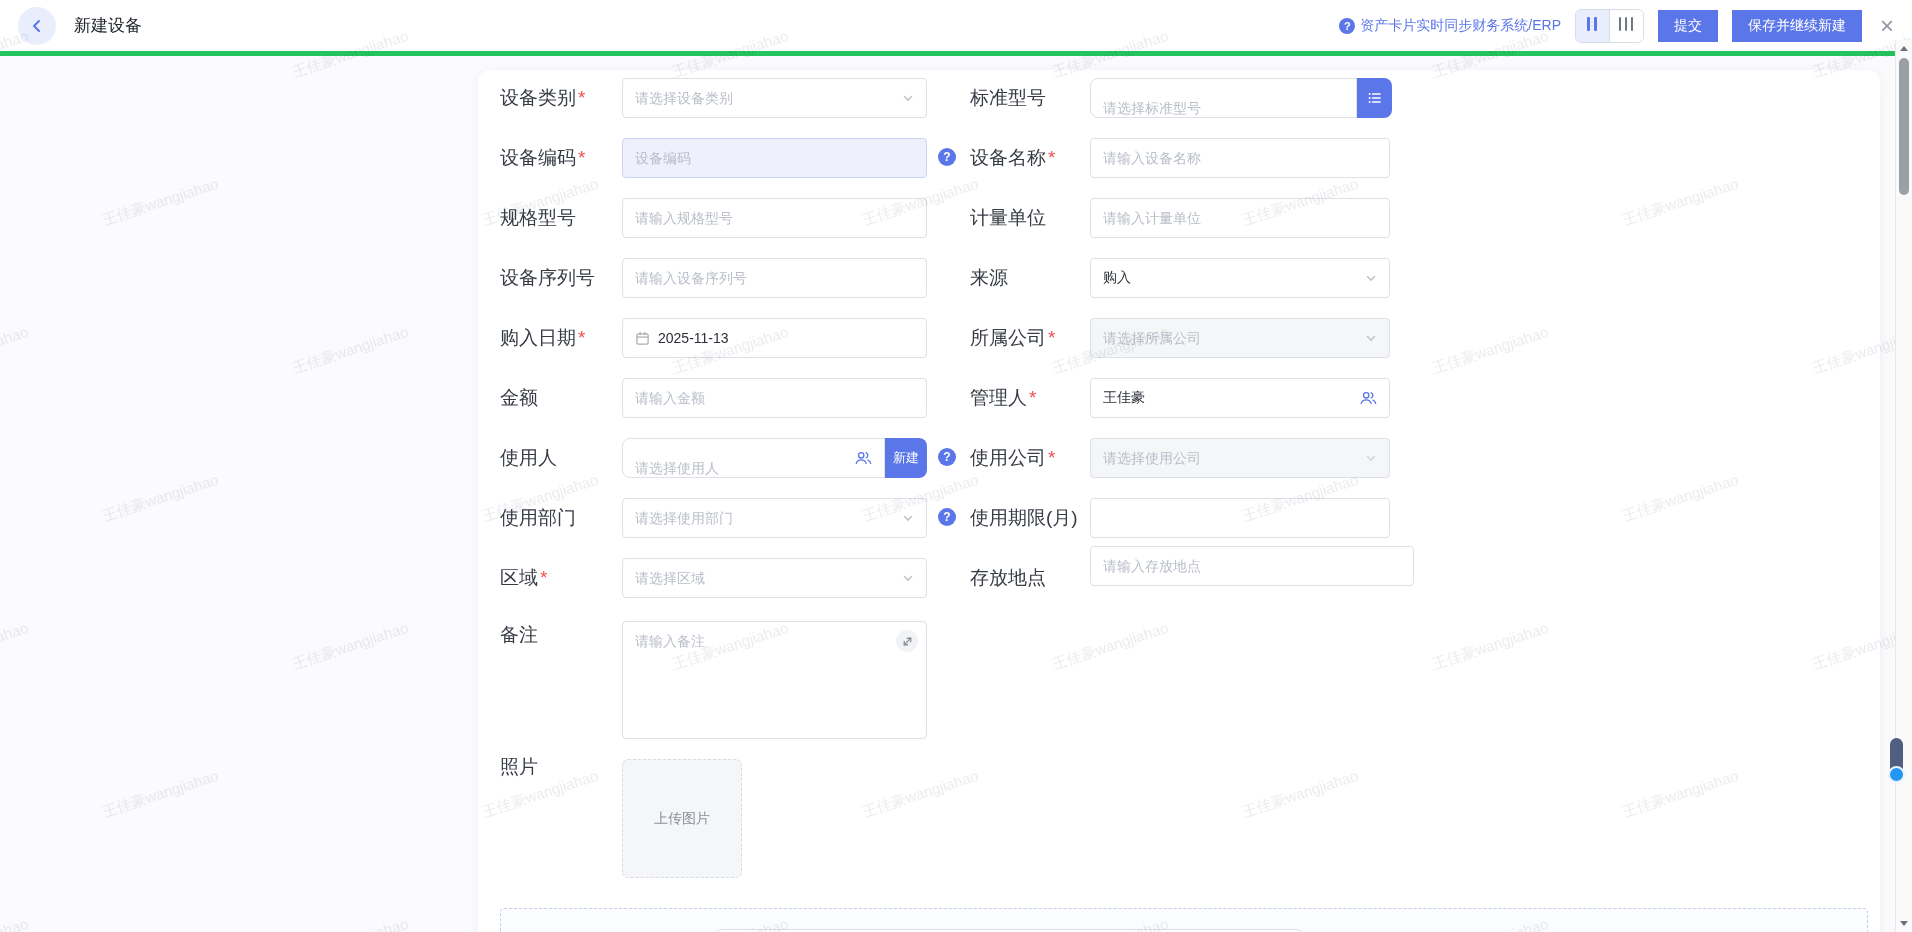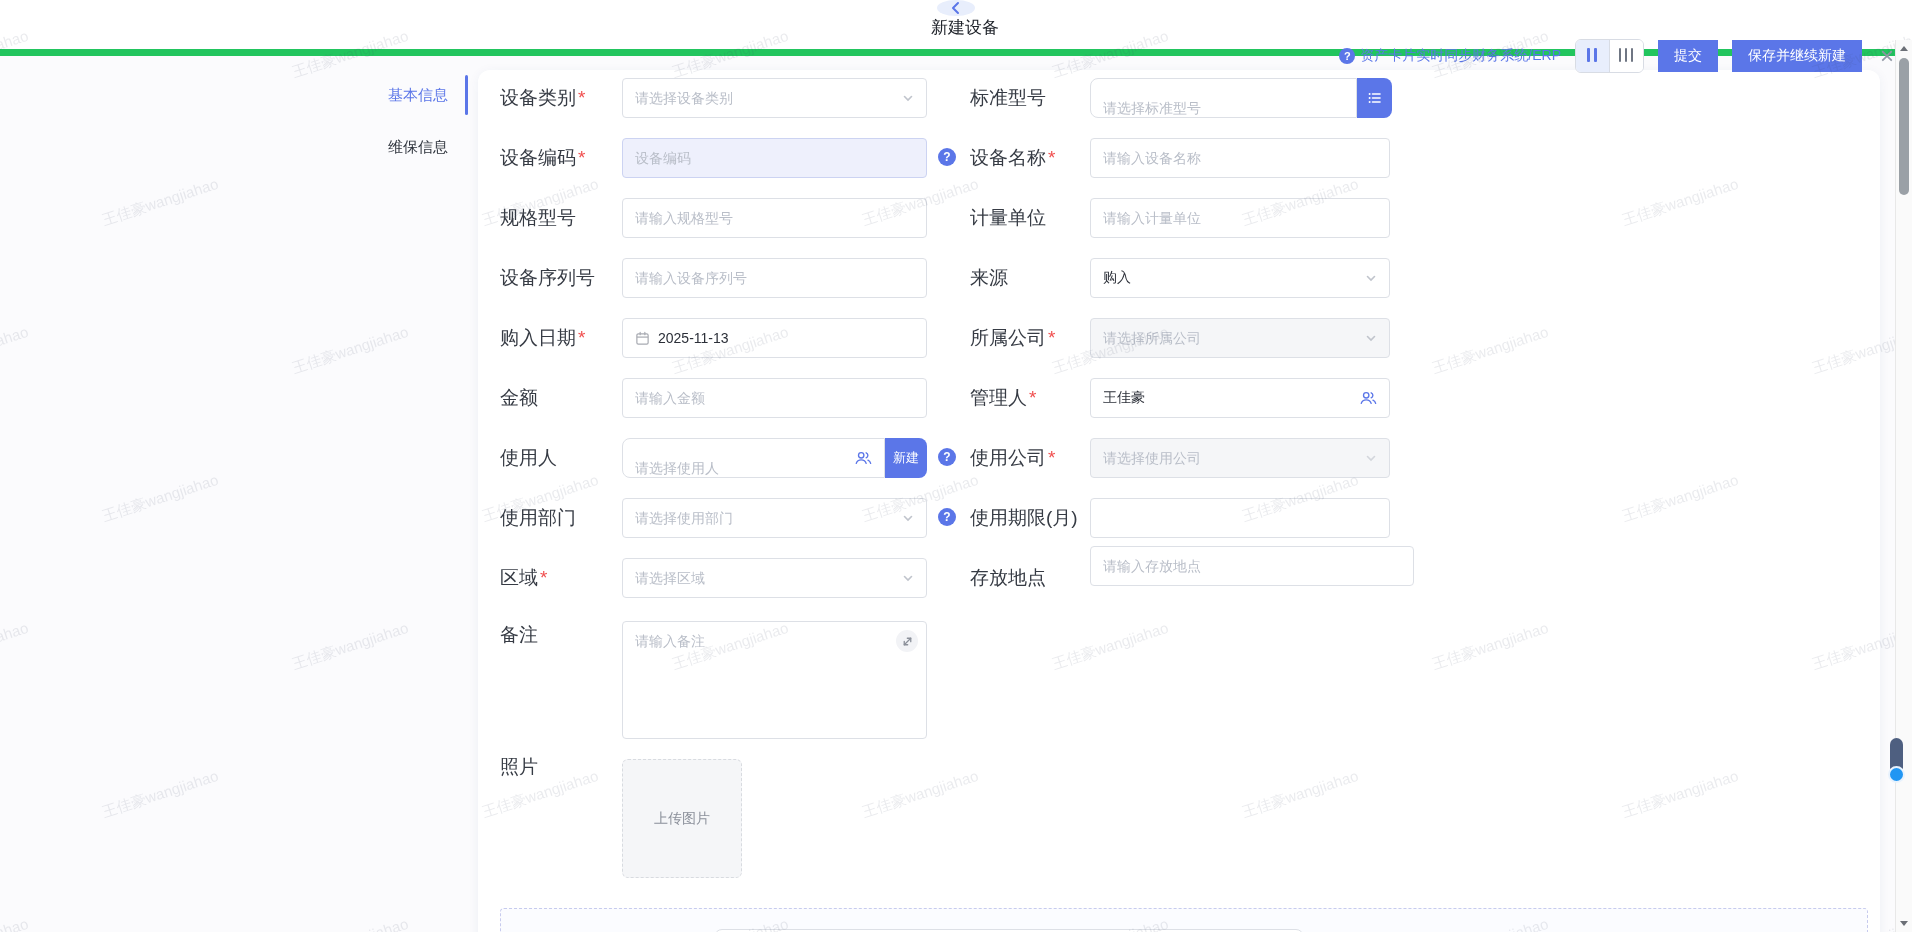--- a/index.html
+++ b/index.html
@@ -1,21 +1,21 @@
 <!DOCTYPE html>
 <html><head>
 <meta charset="utf-8">
 <style>
   * { margin:0; padding:0; box-sizing:border-box; }
   html,body { width:1912px; height:932px; overflow:hidden; }
   body { font-family:"Liberation Sans","DejaVu Sans",sans-serif; background:#fbfbfd; color:#2b2f38; position:relative; }
 
   
   .header { position:absolute; left:0; top:0; width:1912px; height:56px; background:#fff;
-            border-bottom:7px solid #22c55e; display:flex; align-items:center; padding:0 18px; z-index:10;flex-direction:column; }
+            border-bottom:5px solid #22c55e; display:flex; align-items:center; padding:0 18px; z-index:10; }
   .back { width:38px; height:38px; border-radius:50%; background:#e8eefc; border:none; cursor:pointer;
           display:flex; align-items:center; justify-content:center; }
   .page-title { font-size:17px; font-weight:500; color:#20242b; margin-left:18px; }
   .hright { margin-left:auto; display:flex; align-items:center; gap:14px; }
   .erp { display:flex; align-items:center; gap:5px; color:#5b76e8; font-size:14px; cursor:pointer; text-decoration:none; }
   .qicon { width:16px; height:16px; border-radius:50%; background:#5b76e8; color:#fff; font-size:11px; font-weight:bold;
            display:inline-flex; align-items:center; justify-content:center; }
   .seg { display:flex; height:34px; border:1px solid #d8dce4; border-radius:6px; overflow:hidden; background:#fff; }
   .seg button { width:33px; border:none; background:#fff; cursor:pointer; display:flex; align-items:center; justify-content:center; }
   .seg button.active { background:#e8eefc; }
@@ -126,29 +126,20 @@
         <span class="bars3"><i></i><i></i><i></i></span>
       </button>
     </div>
     <button class="btn">提交</button>
     <button class="btn">保存并继续新建</button>
     <button class="close">×</button>
   </div>
 </div>
 
 <div class="content">
-  <nav class="tabs">
-    <div class="tab active">
-      <span>基本信息</span>
-      <span class="bar"></span>
-    </div>
-    <div class="tab">
-      <span>维保信息</span>
-    </div>
-  </nav>
 
   <section class="card">
 
     <label class="flabel" style="left:22px;top:8px"><span>设备类别</span><span class="req">*</span></label>
     <div class="ctl" style="left:144px;top:8px;width:305px">
       <input readonly="" placeholder="请选择设备类别" style="">
       <span class="caret">
           <svg width="12" height="12" viewBox="0 0 12 12">
             <path d="M2.5 4.5 L6 8 L9.5 4.5" stroke="#c0c4cc" stroke-width="1.6" fill="none" stroke-linecap="round"></path>
           </svg>

